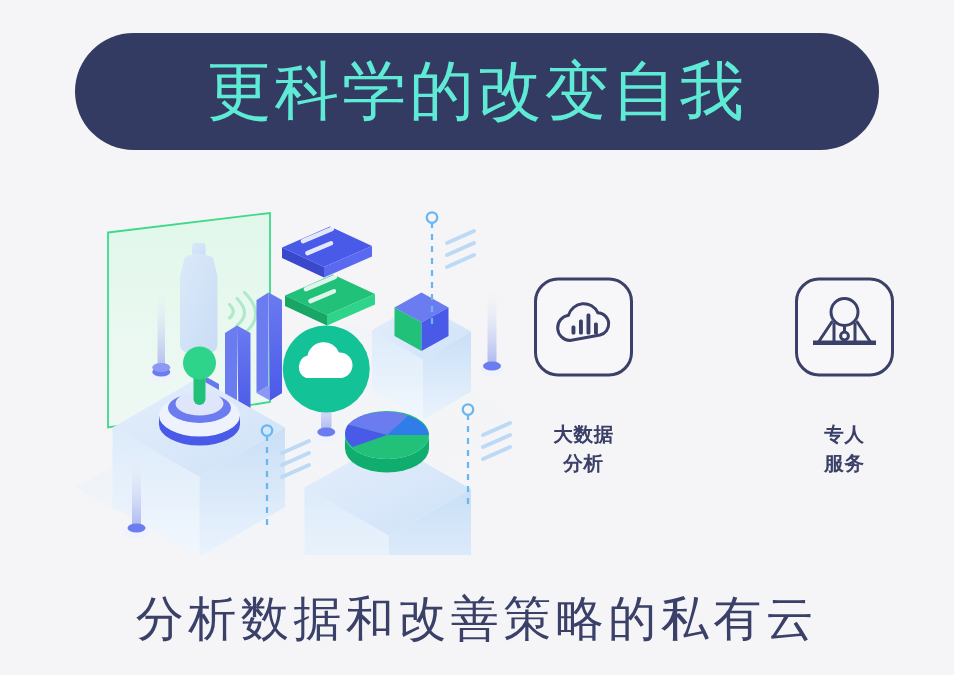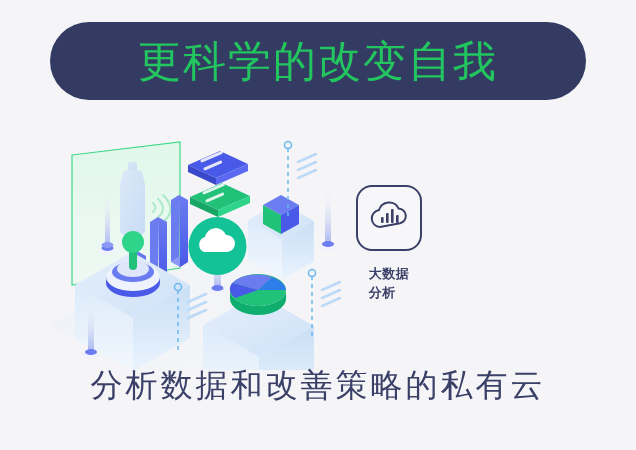--- a/index.html
+++ b/index.html
@@ -24,21 +24,21 @@
     top: 22px;
     width: 536px;
     height: 78px;
     background: #343b63;
     border-radius: 39px;
     display: flex;
     align-items: center;
     justify-content: center;
   }
   .header-title {
-    color: #22c55e;
+    color: #5eead4;
     font-size: 43px;
     letter-spacing: 2px;
     font-weight: 400;
     line-height: 1;
     white-space: nowrap;
   }
 
   
   .illustration {
     position: absolute;
@@ -68,35 +68,35 @@
     width: 62px;
     height: 62px;
     border: 2px solid #3a4068;
     border-radius: 16px;
     display: flex;
     align-items: center;
     justify-content: center;
     background: #f7f7f9;
   }
   .feature-label {
-    margin-top: 14px;
-    text-align: left;
+    margin-top: 30px;
+    text-align: center;
     color: #3a4068;
     font-size: 13px;
     font-weight: bold;
     line-height: 1.45;
     letter-spacing: 0.5px;
   }
   .feature-label .l2 { display: block; }
 
   
   .footer-text {
     position: absolute;
     left: 0;
-    top: 364px;
+    top: 391px;
     width: 636px;
     text-align: center;
     color: #3a4068;
     font-size: 32px;
     letter-spacing: 3px;
     font-weight: 400;
     white-space: nowrap;
   }
 </style>
 </head>
@@ -306,18 +306,38 @@
           </svg>
         </span>
       </div>
       <div class="feature-label">
         <span>大数据</span>
         <span class="l2">分析</span>
       </div>
     </div>
 
 
+    <div class="feature">
+      <div class="feature-icon-box">
+        <span>
+          <svg width="42" height="38" viewBox="0 0 42 38" xmlns="http://www.w3.org/2000/svg">
+            <circle cx="21" cy="11" r="9" fill="none" stroke="#3a4068" stroke-width="2"></circle>
+            <path d="M21 20 v4" stroke="#3a4068" stroke-width="2"></path>
+            <circle cx="21" cy="27" r="2.6" fill="none" stroke="#3a4068" stroke-width="2"></circle>
+            <path d="M13 17 L3 32" stroke="#3a4068" stroke-width="2" fill="none"></path>
+            <path d="M29 17 L39 32" stroke="#3a4068" stroke-width="2" fill="none"></path>
+            <path d="M14 18 v14" stroke="#3a4068" stroke-width="2"></path>
+            <path d="M28 18 v14" stroke="#3a4068" stroke-width="2"></path>
+            <rect x="0" y="30" width="42" height="3" fill="#3a4068"></rect>
+          </svg>
+        </span>
+      </div>
+      <div class="feature-label">
+        <span>专人</span>
+        <span class="l2">服务</span>
+      </div>
+    </div>
 
   </div>
 
   <div class="footer-text">分析数据和改善策略的私有云</div>
 
 </div>
 
 </body></html>

